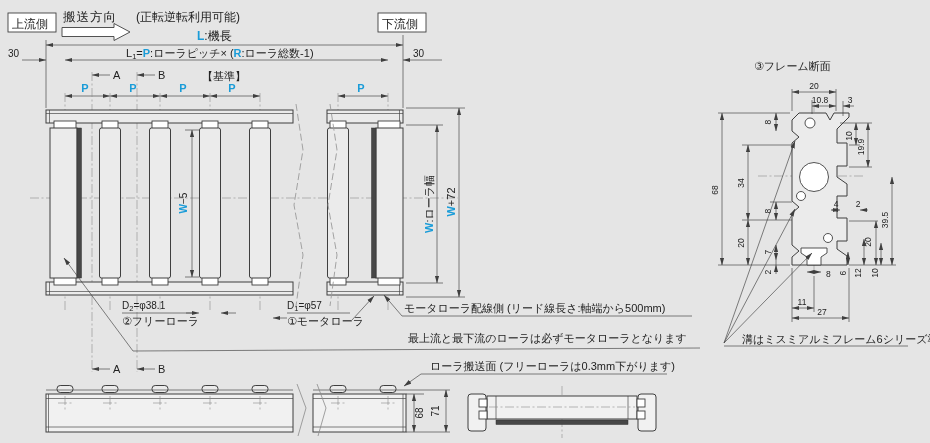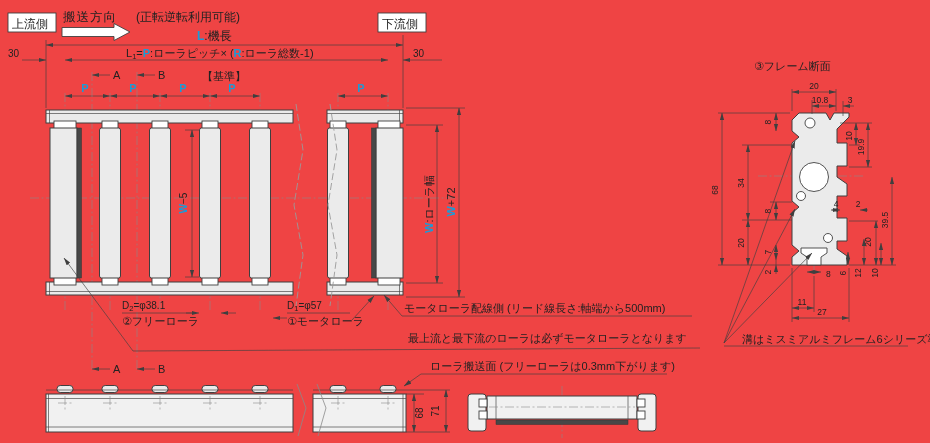--- a/index.html
+++ b/index.html
@@ -1,16 +1,16 @@
 <!DOCTYPE html>
 <html><head>
 <meta charset="utf-8">
 <style>
   html,body{margin:0;padding:0;background:#fff;}
-  #stage{position:relative;width:930px;height:443px;background:#ef4444;overflow:hidden;}
+  #stage{position:relative;width:930px;height:443px;background:#e5e5e5;overflow:hidden;}
   svg{display:block;}
   .thin{stroke:#3f3f3f;stroke-width:.65;fill:none;}
   .dim{stroke:#3f3f3f;stroke-width:.65;fill:none;}
   .chain{stroke:#8a8a8a;stroke-width:.6;fill:none;stroke-dasharray:9 2.5 2 2.5;}
   .brk{stroke:#9a9a9a;stroke-width:.9;fill:none;stroke-dasharray:7 3;}
   .brks{stroke:#8a8a8a;stroke-width:.8;fill:none;}
   .fillg{fill:#ebebeb;stroke:#3f3f3f;stroke-width:1;}
   .fillg2{fill:#f1f1f1;stroke:#3f3f3f;stroke-width:1;}
   .fillw{fill:#ffffff;stroke:#3f3f3f;stroke-width:.9;}
   .dark{fill:#474747;stroke:#333;stroke-width:.5;}

